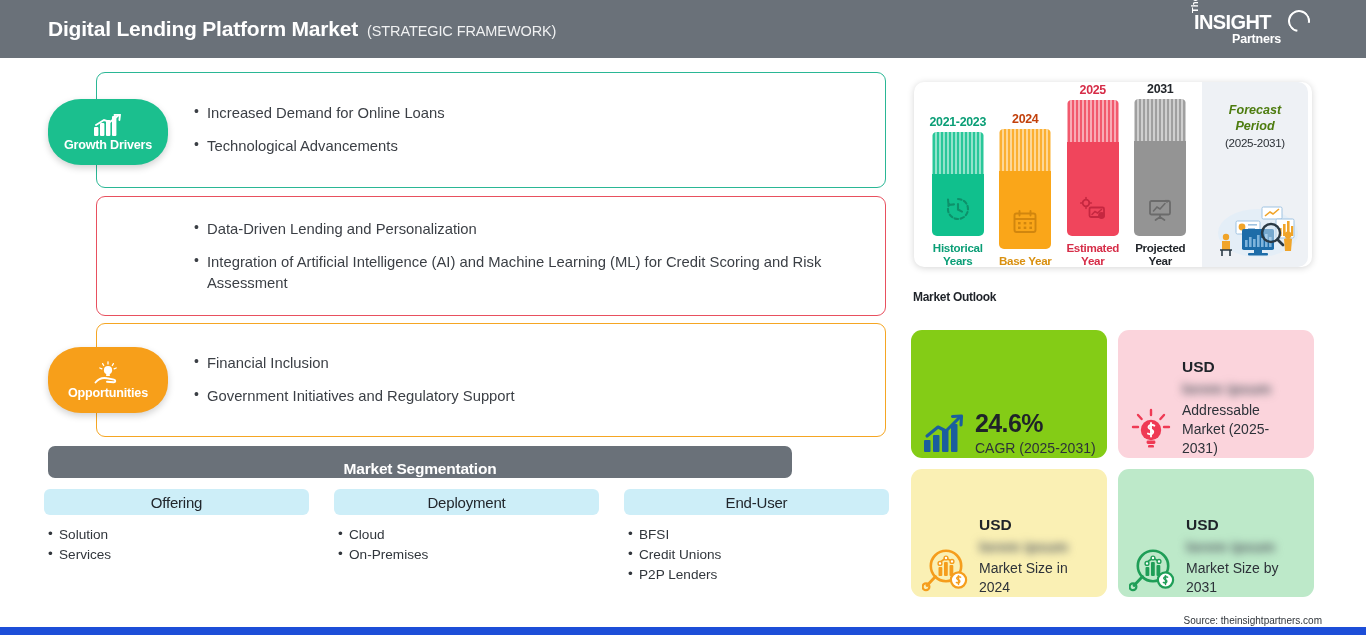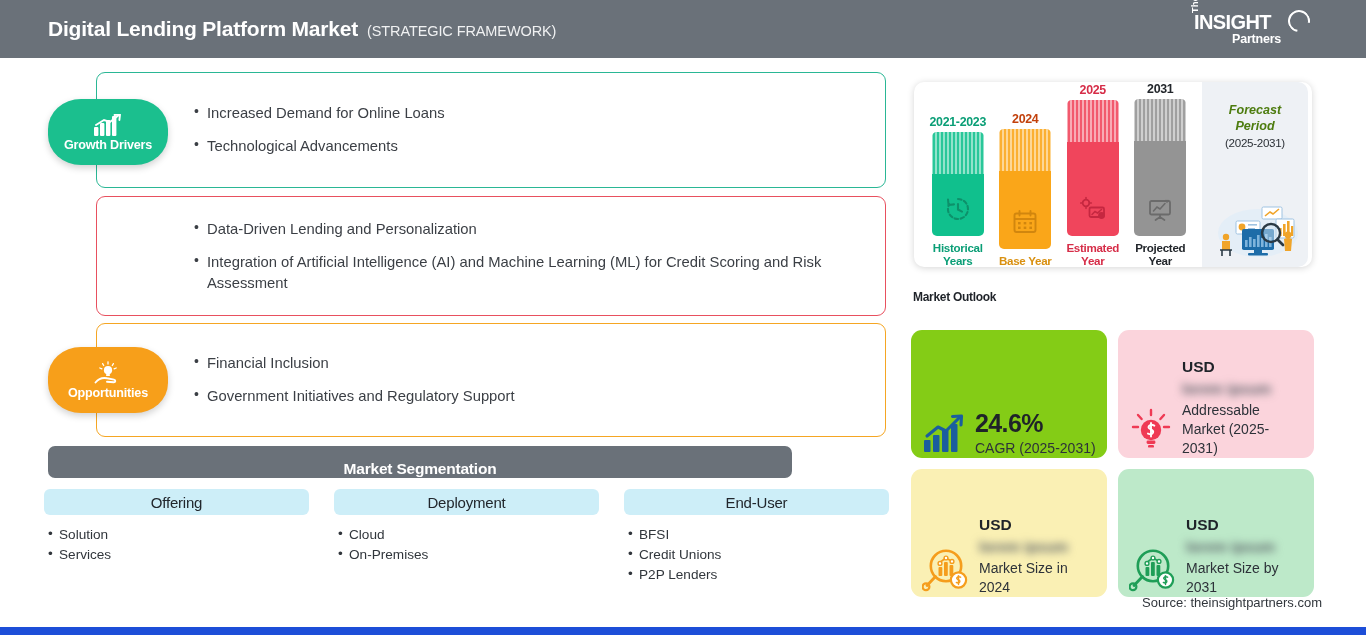--- a/index.html
+++ b/index.html
@@ -234,22 +234,22 @@
     font-size: 15.5px; font-weight: bold; color: #1f2329;
     line-height: 19px;
   }
   .blurred {
     font-size: 15px; font-weight: bold; color: #555b63;
     filter: blur(4.2px); line-height: 20px;
     margin: 3px 0 2px 0; user-select: none;
   }
 
   .source {
-    position: absolute; right: 44px; top: 537px;
-    font-size: 13px; color: #31363c; margin-left: 36px;
+    position: absolute; right: 44px; top: 557px;
+    font-size: 10px; color: #31363c; margin-left: 36px;
   }
 </style>
 </head>
 <body>
 
 <div class="page">
 
   <div class="header">
     <div class="header-title-wrap">
       <span class="header-title">Digital Lending Platform Market</span>

